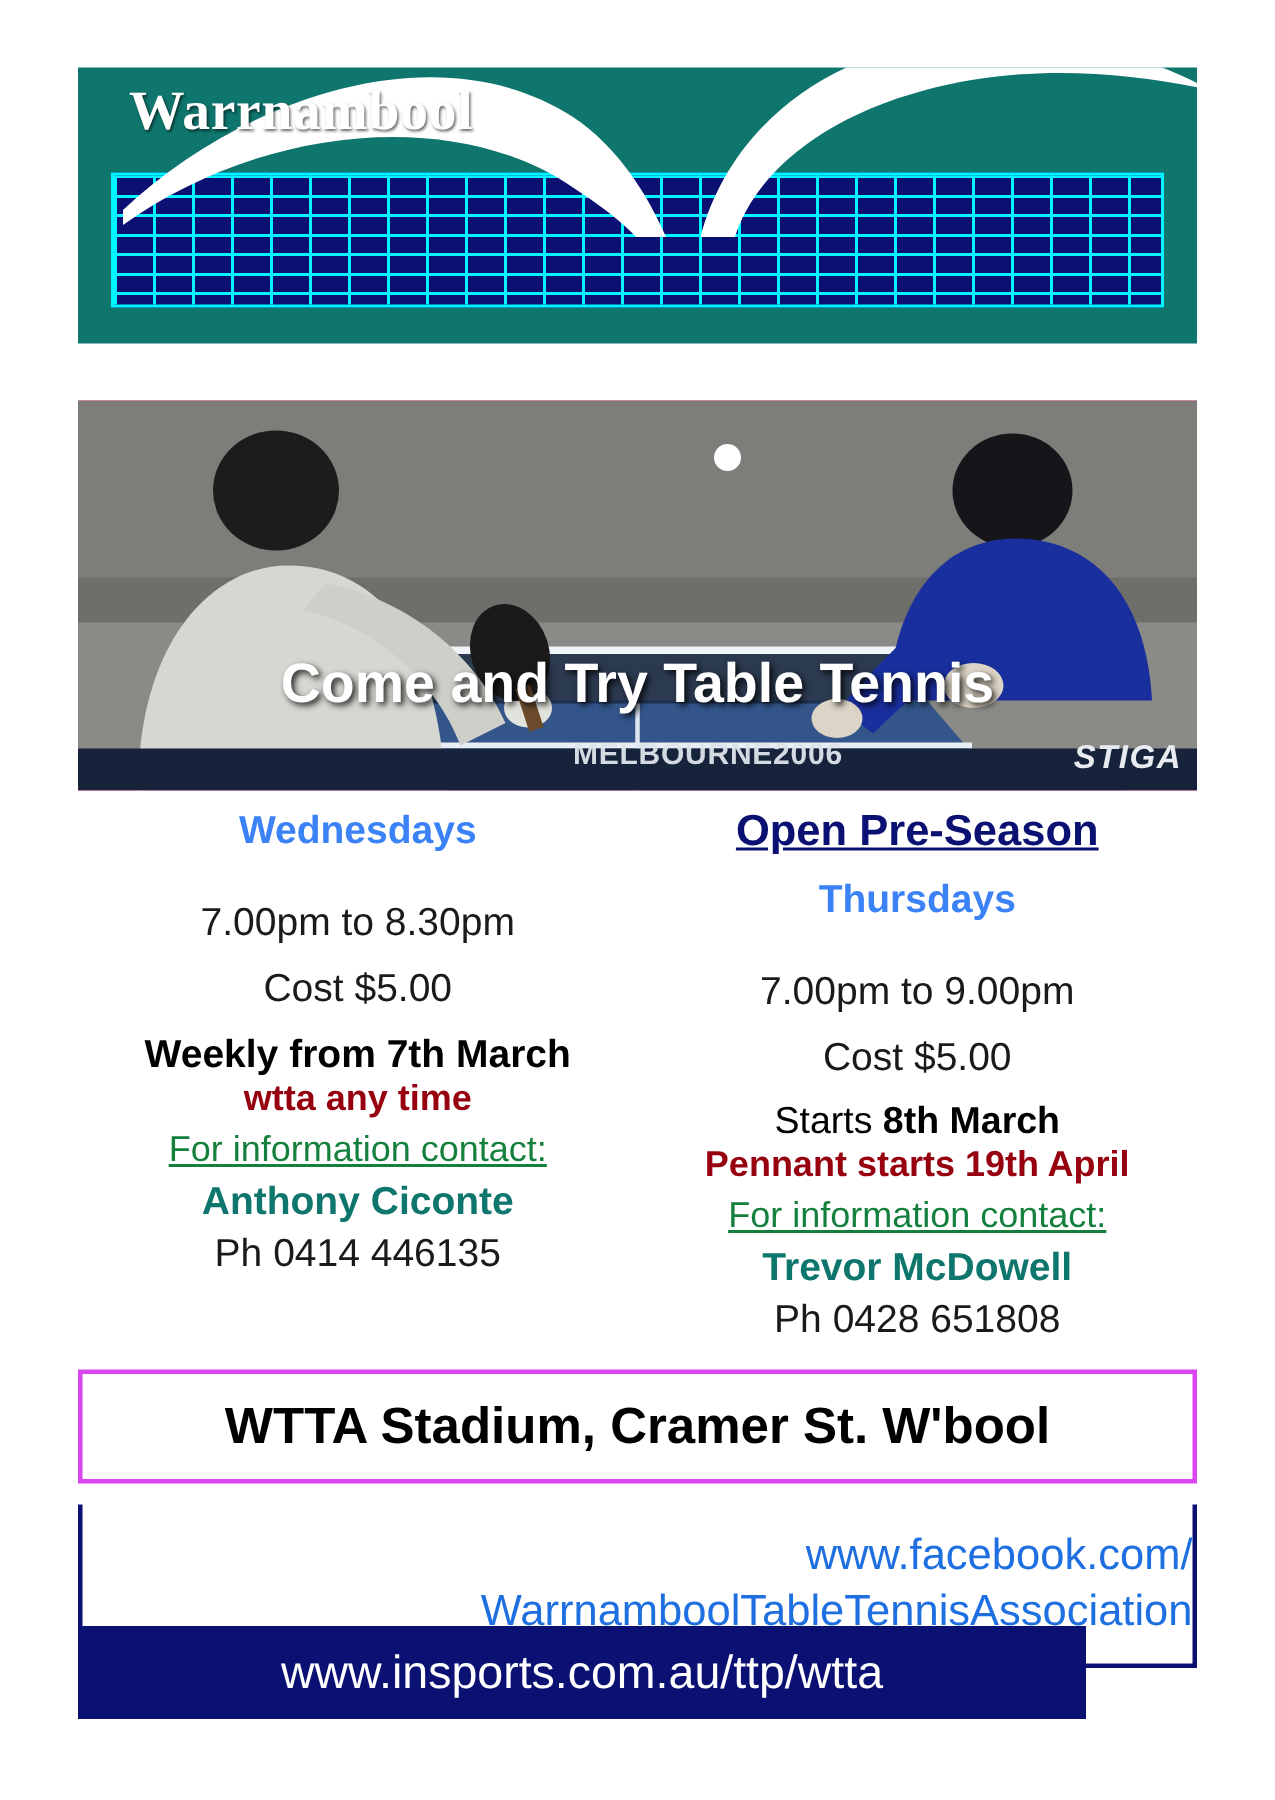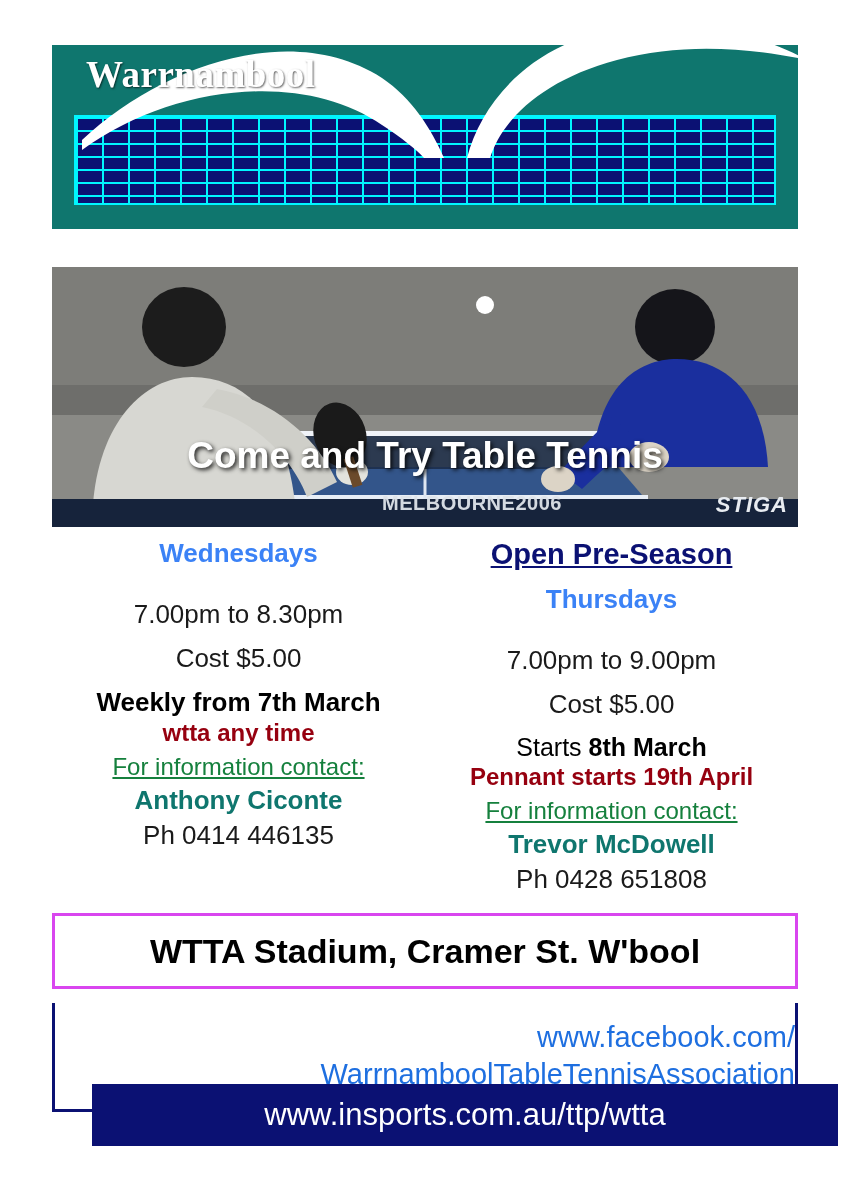--- a/index.html
+++ b/index.html
@@ -215,27 +215,26 @@
   }
   .fb-line {
     color: #1e6fe0;
     font-size: 29px;
     line-height: 1.28;
   }
   .site-box {
     position: absolute;
     left: 52px;
     top: 1084px;
-    width: 746px;
+    width: 672px;
     height: 62px;
     background: #0b1173;
     display: flex;
     align-items: center;
     justify-content: center;
-    margin-left: 40px;
   }
   .site-text {
     color: #ffffff;
     font-size: 31px;
   }
 </style>
 </head>
 <body>
 
 <div class="poster">

